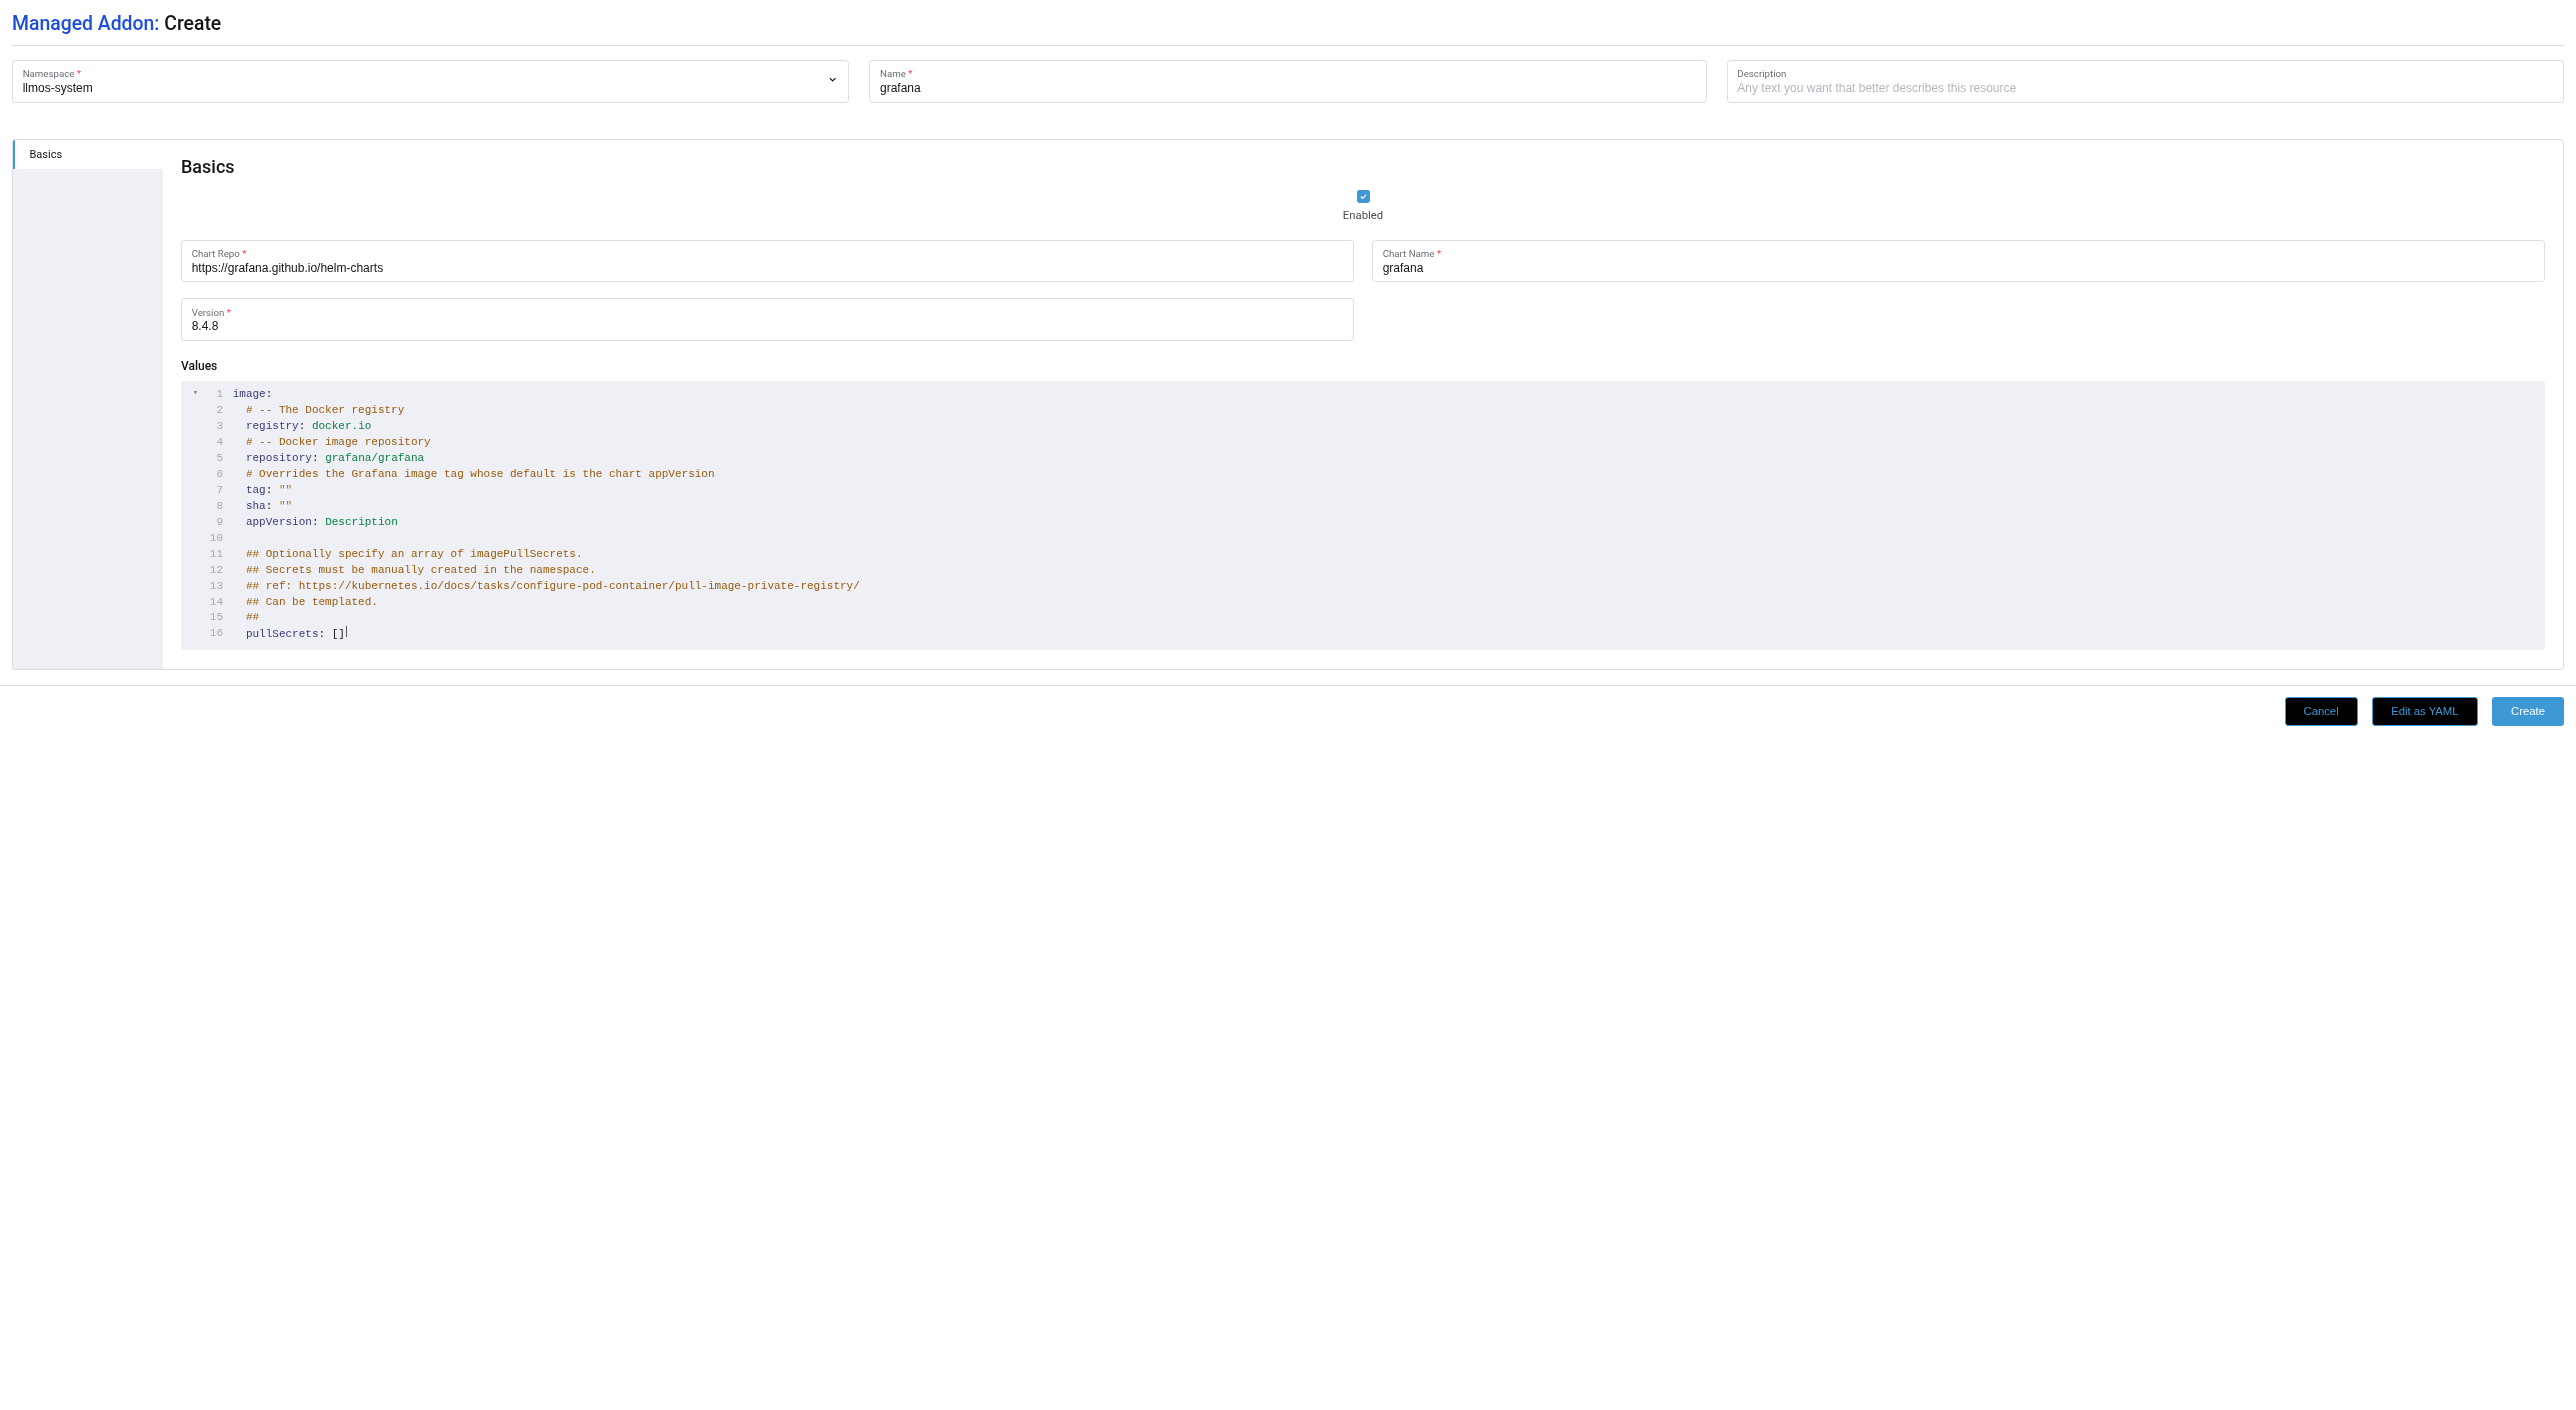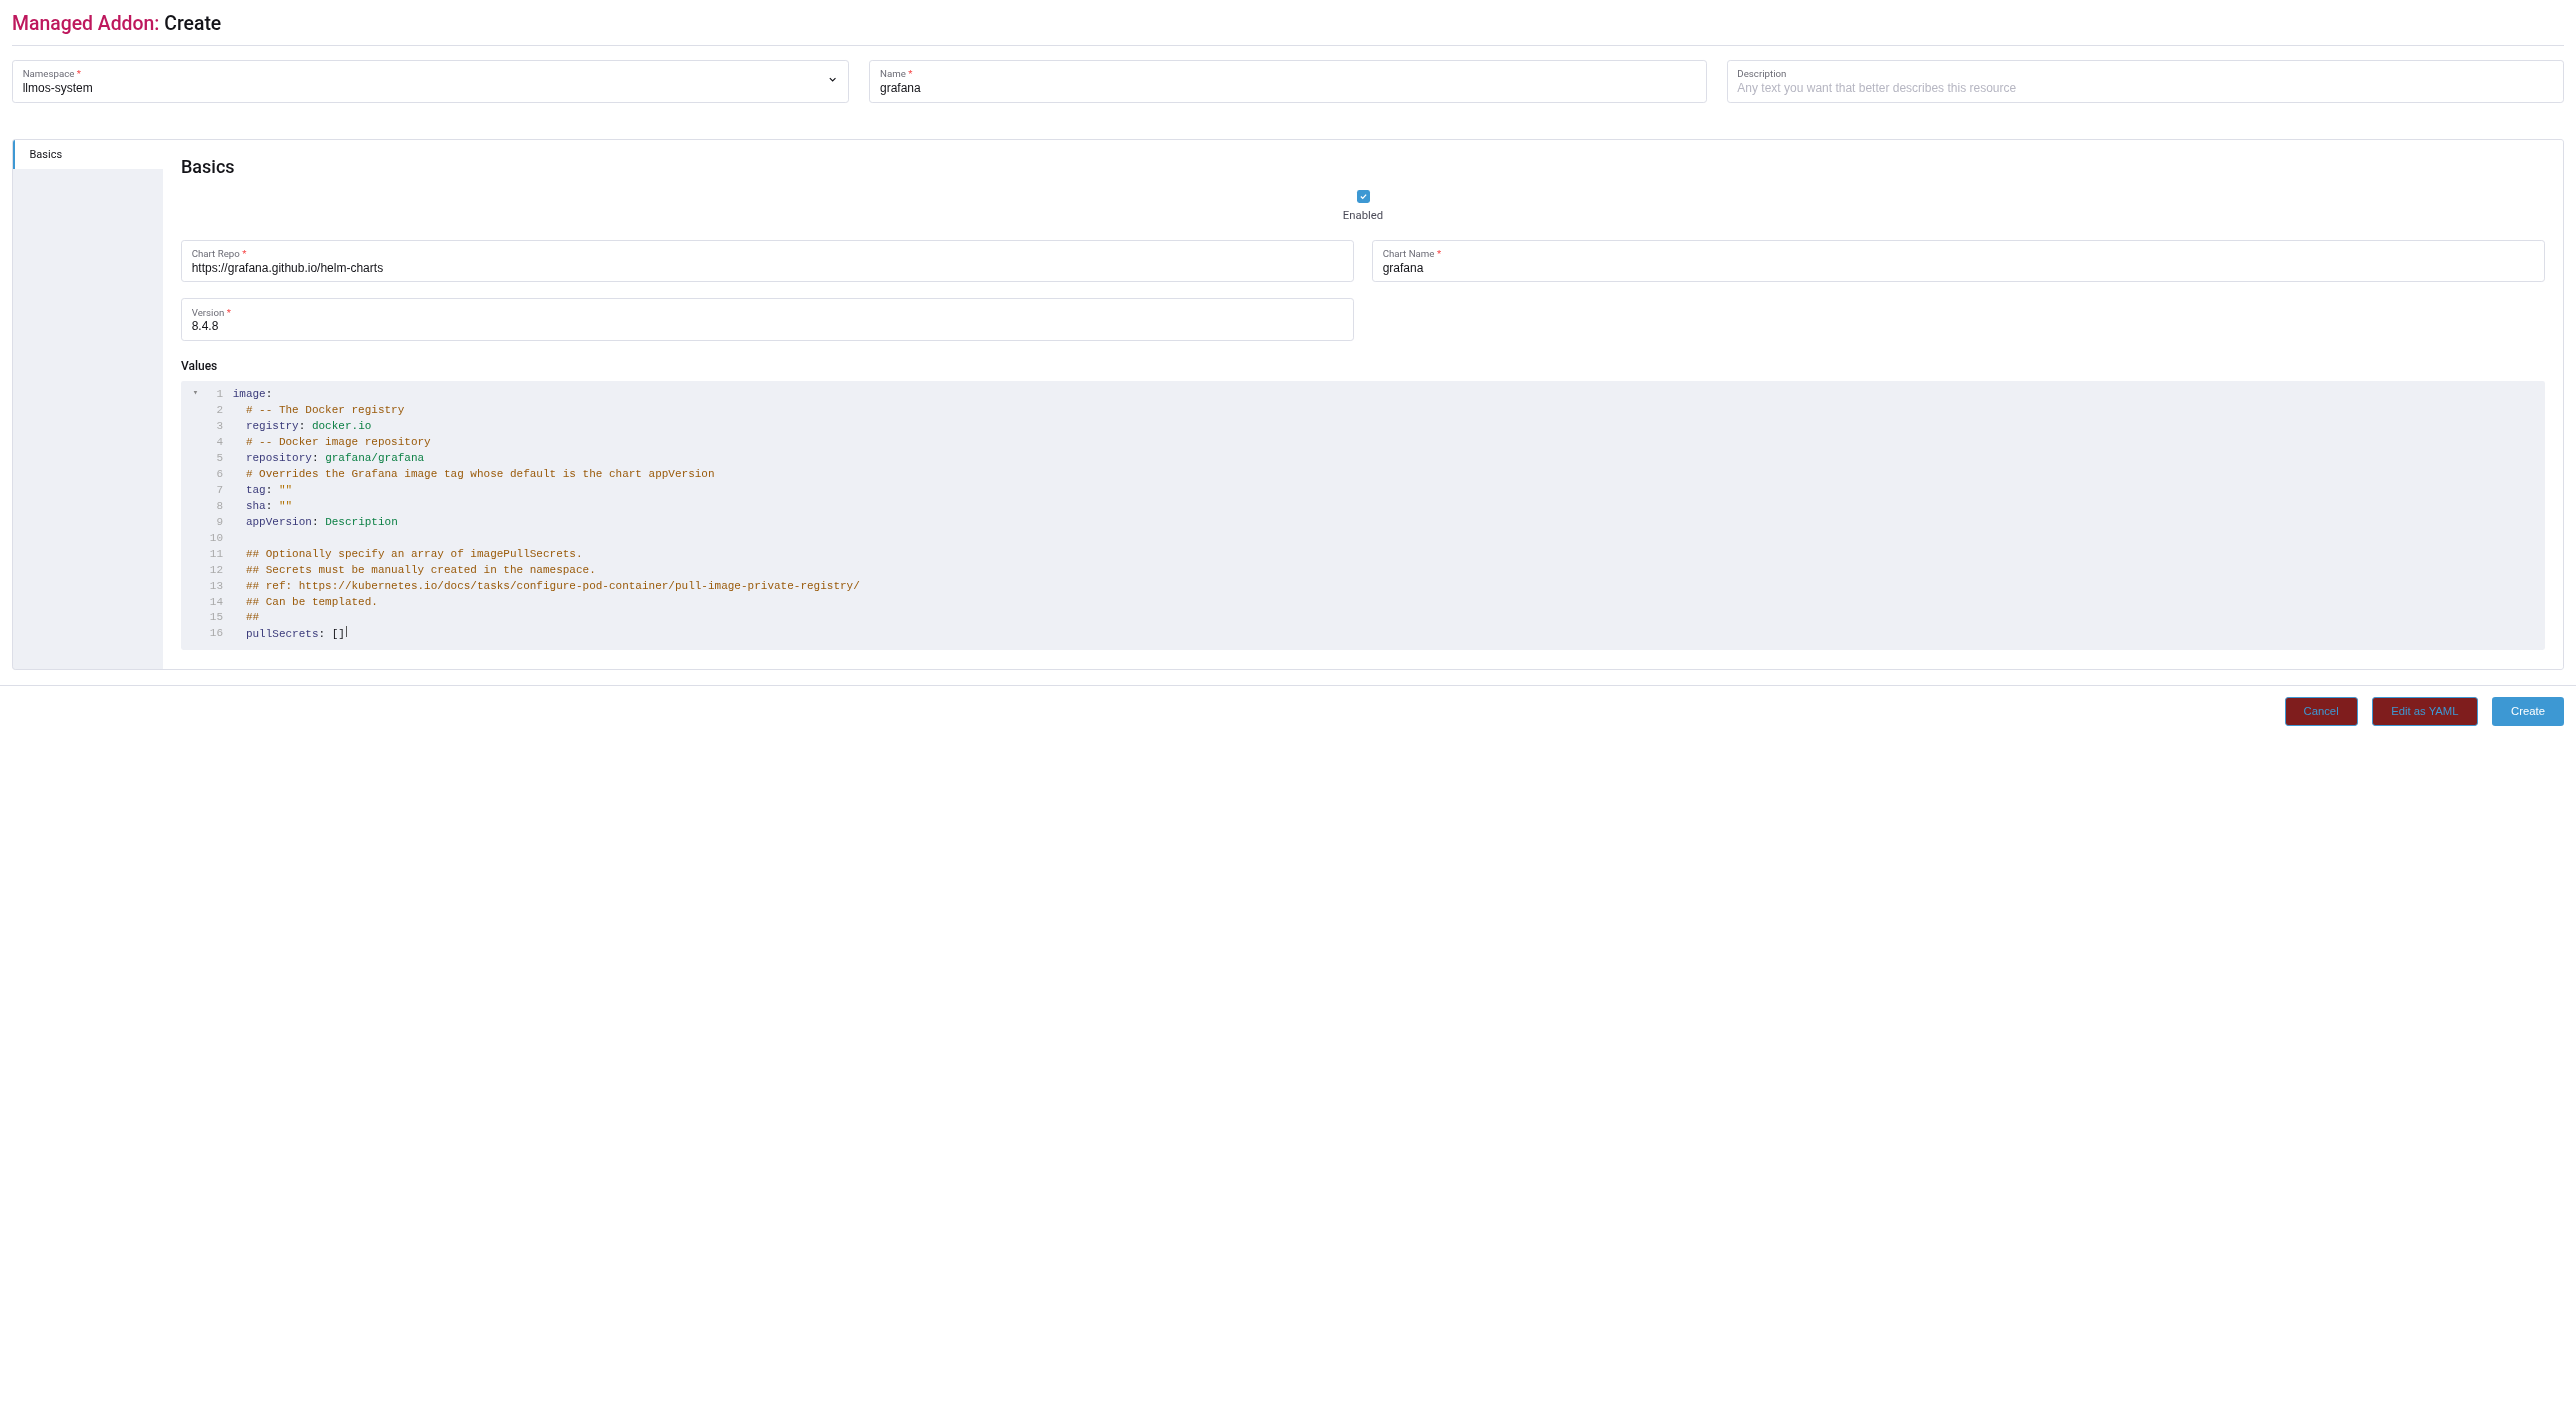--- a/index.html
+++ b/index.html
@@ -8,21 +8,21 @@
       color: #141419;
       background: #fff;
       font-size: 11.3px;
     }
     .container { padding: 12px 12px 0 12px; }
     .page-title {
       font-size: 19.4px;
       font-weight: 500;
       margin-bottom: 9.7px;
     }
-    .page-title .link { color: #be185d; }
+    .page-title .link { color: #1d4ed8; }
     .page-title .action { color: #141419; }
     hr.divider {
       border: none;
       border-top: 0.8px solid #dcdee7;
       margin-bottom: 14.5px;
     }
     .top-row {
       display: flex;
       gap: 20px;
       margin-bottom: 36px;
@@ -170,21 +170,21 @@
       padding: 7.3px 18px;
       border-radius: 3.2px;
       font-size: 11.3px;
       cursor: pointer;
       border: 0.8px solid transparent;
       background: transparent;
     }
     .btn-outline {
       border-color: #3d98d3;
       color: #3d98d3;
-      background: #7f1d1d;
+      background: #000000;
     }
     .btn-primary {
       background: #3d98d3;
       color: #fff;
     }
   </style>
 </head>
 <body>
 
 <div class="container">

